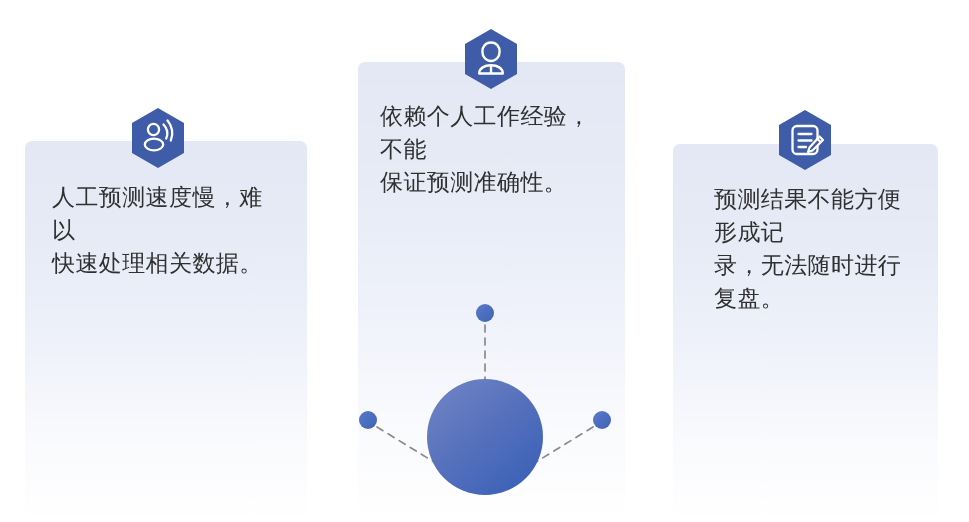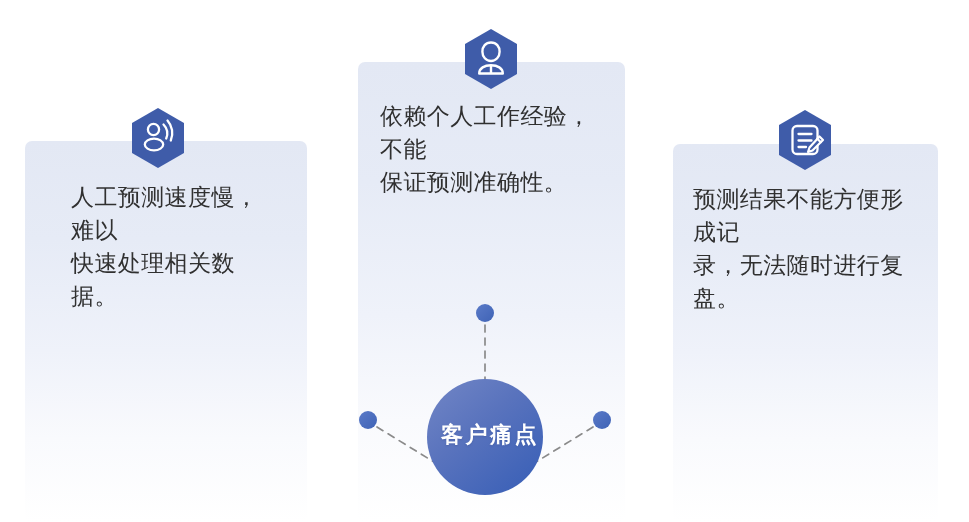--- a/index.html
+++ b/index.html
@@ -35,27 +35,27 @@
     right: 0;
     color: #303030;
     font-size: 23px;
     line-height: 33px;
     letter-spacing: 0.4px;
     text-align: left;
     white-space: pre-line;
   }
 
   #card-1 { left: 25px;  top: 141px; width: 282px; height: 381px; }
-  #card-1 .card-text { top: 40px; padding: 0 46px; }
+  #card-1 .card-text { top: 40px; padding: 0 27px; }
 
   #card-2 { left: 358px; top: 62px;  width: 267px; height: 460px; }
   #card-2 .card-text { top: 38px; padding: 0 22px; }
 
   #card-3 { left: 673px; top: 144px; width: 265px; height: 378px; }
-  #card-3 .card-text { top: 39px; padding: 0 20px; }
+  #card-3 .card-text { top: 39px; padding: 0 20px; margin-left: 21px; }
 
   
   .hex-badge {
     position: absolute;
     width: 52px;
     height: 60px;
   }
   .hex-badge svg { display: block; width: 52px; height: 60px; }
 
   #hex-1 { left: 132px; top: 108px; }
@@ -166,15 +166,14 @@
       </g>
 
       <circle cx="155" cy="142" r="58" fill="url(#hubGrad)"></circle>
 
       <circle cx="155" cy="18" r="9" fill="url(#dotGrad)"></circle>
       <circle cx="38" cy="125" r="9" fill="url(#dotGrad)"></circle>
       <circle cx="272" cy="125" r="9" fill="url(#dotGrad)"></circle>
     </svg>
   </div>
 
-  <div class="hub-label">客户痛点</div>
 
 </div>
 
 </body></html>

